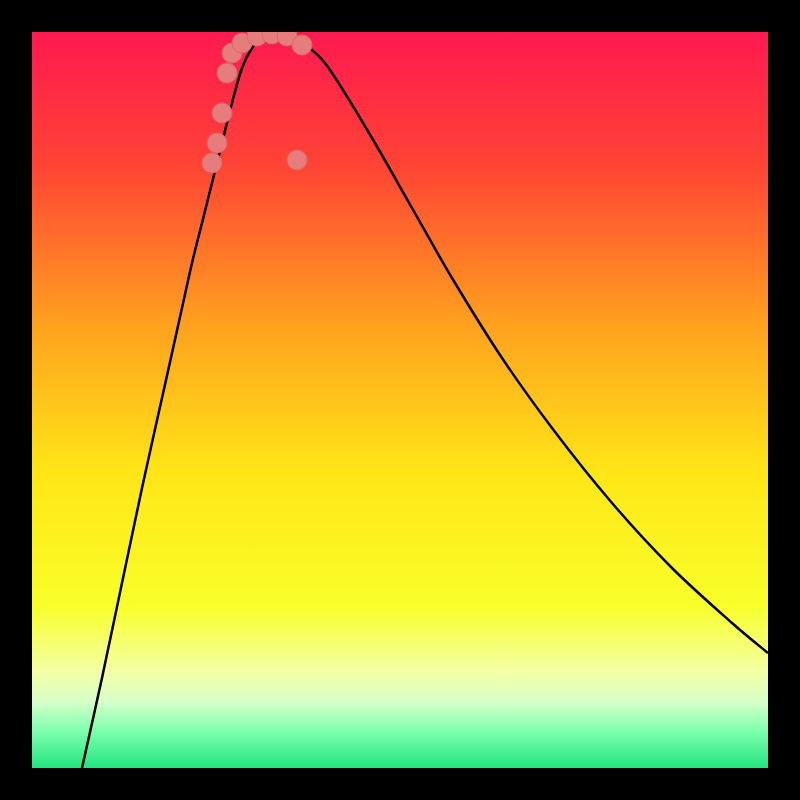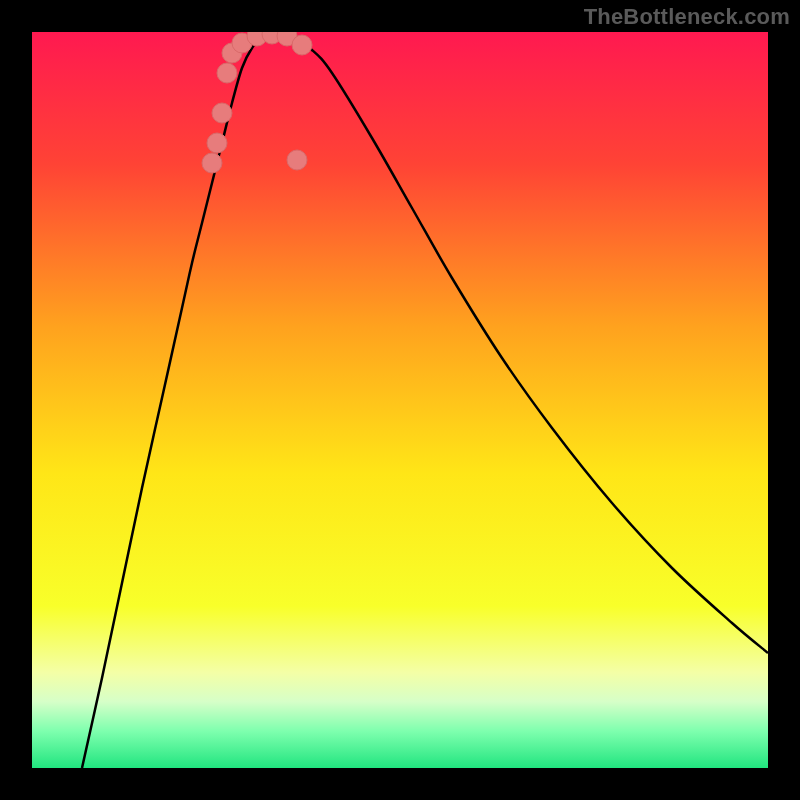--- a/index.html
+++ b/index.html
@@ -85,14 +85,13 @@
           <circle cx="210" cy="11" r="10" class="marker"></circle>
           <circle cx="225" cy="4" r="10" class="marker"></circle>
           <circle cx="240" cy="2" r="10" class="marker"></circle>
           <circle cx="255" cy="4" r="10" class="marker"></circle>
           <circle cx="270" cy="13" r="10" class="marker"></circle>
           <circle cx="265" cy="128" r="10" class="marker"></circle>
         </g>
     </svg>
   </div>
 
-  <div class="watermark">TheBottleneck.com</div>
 </div>
 
 </body></html>

